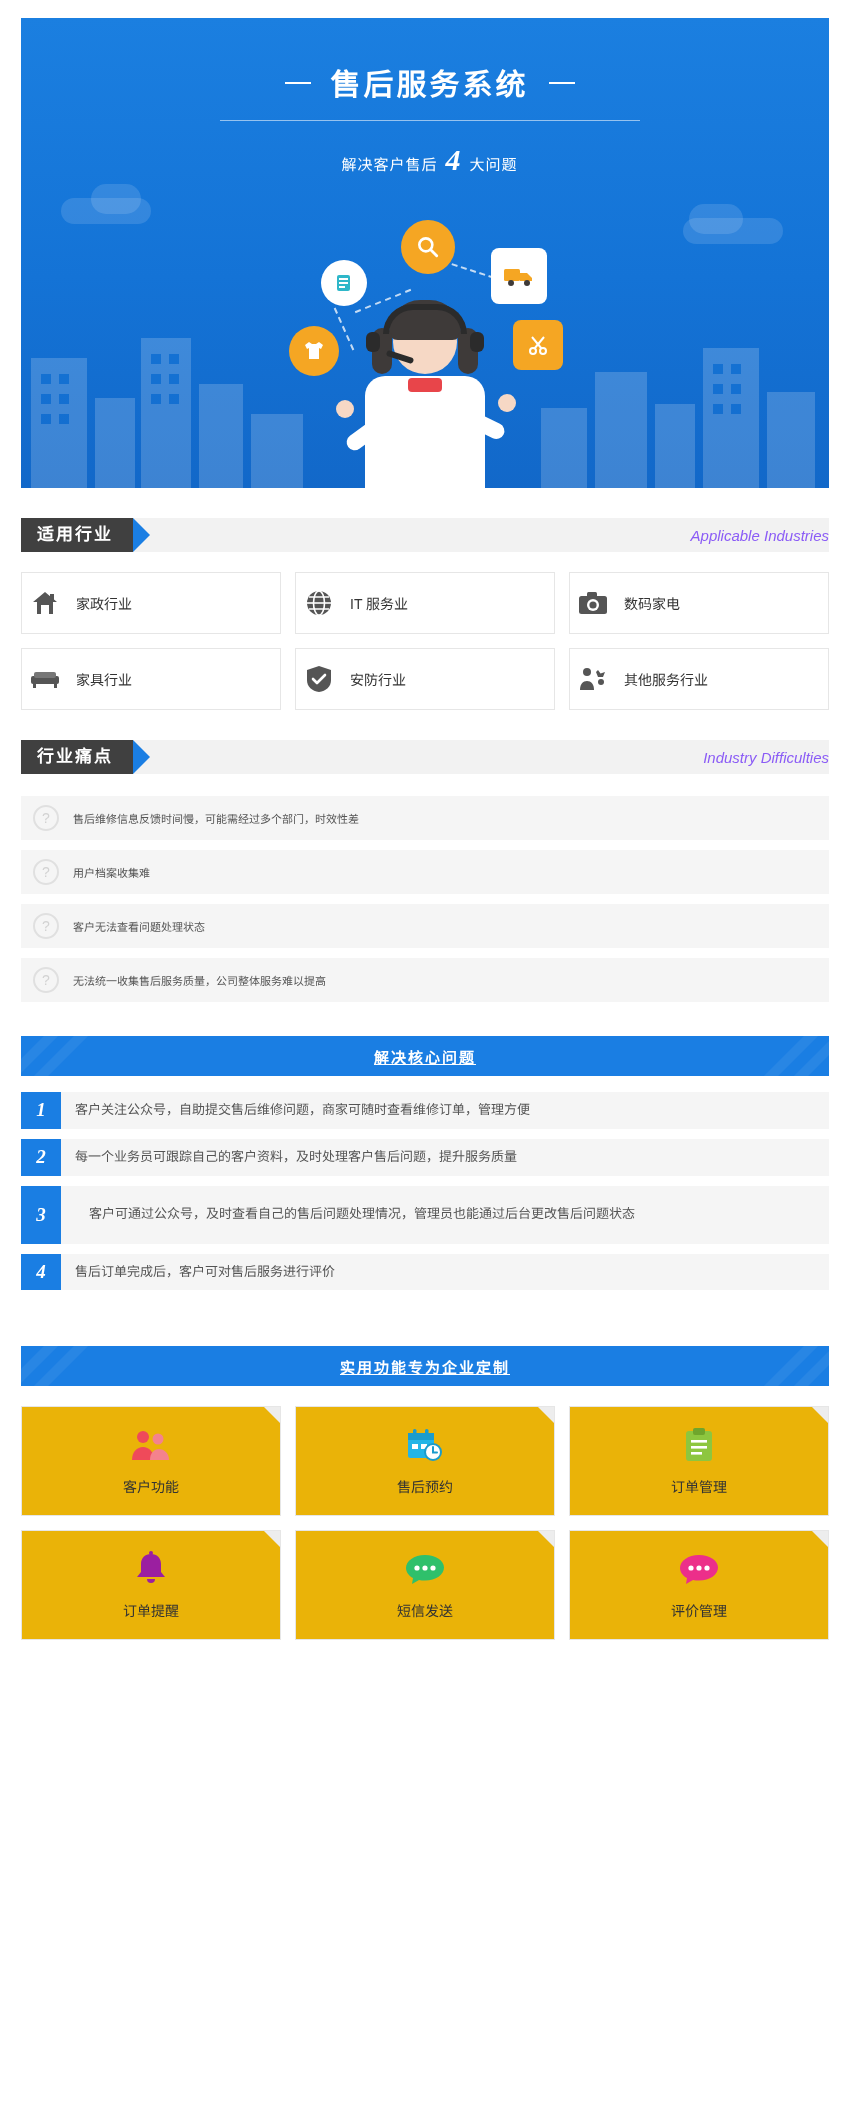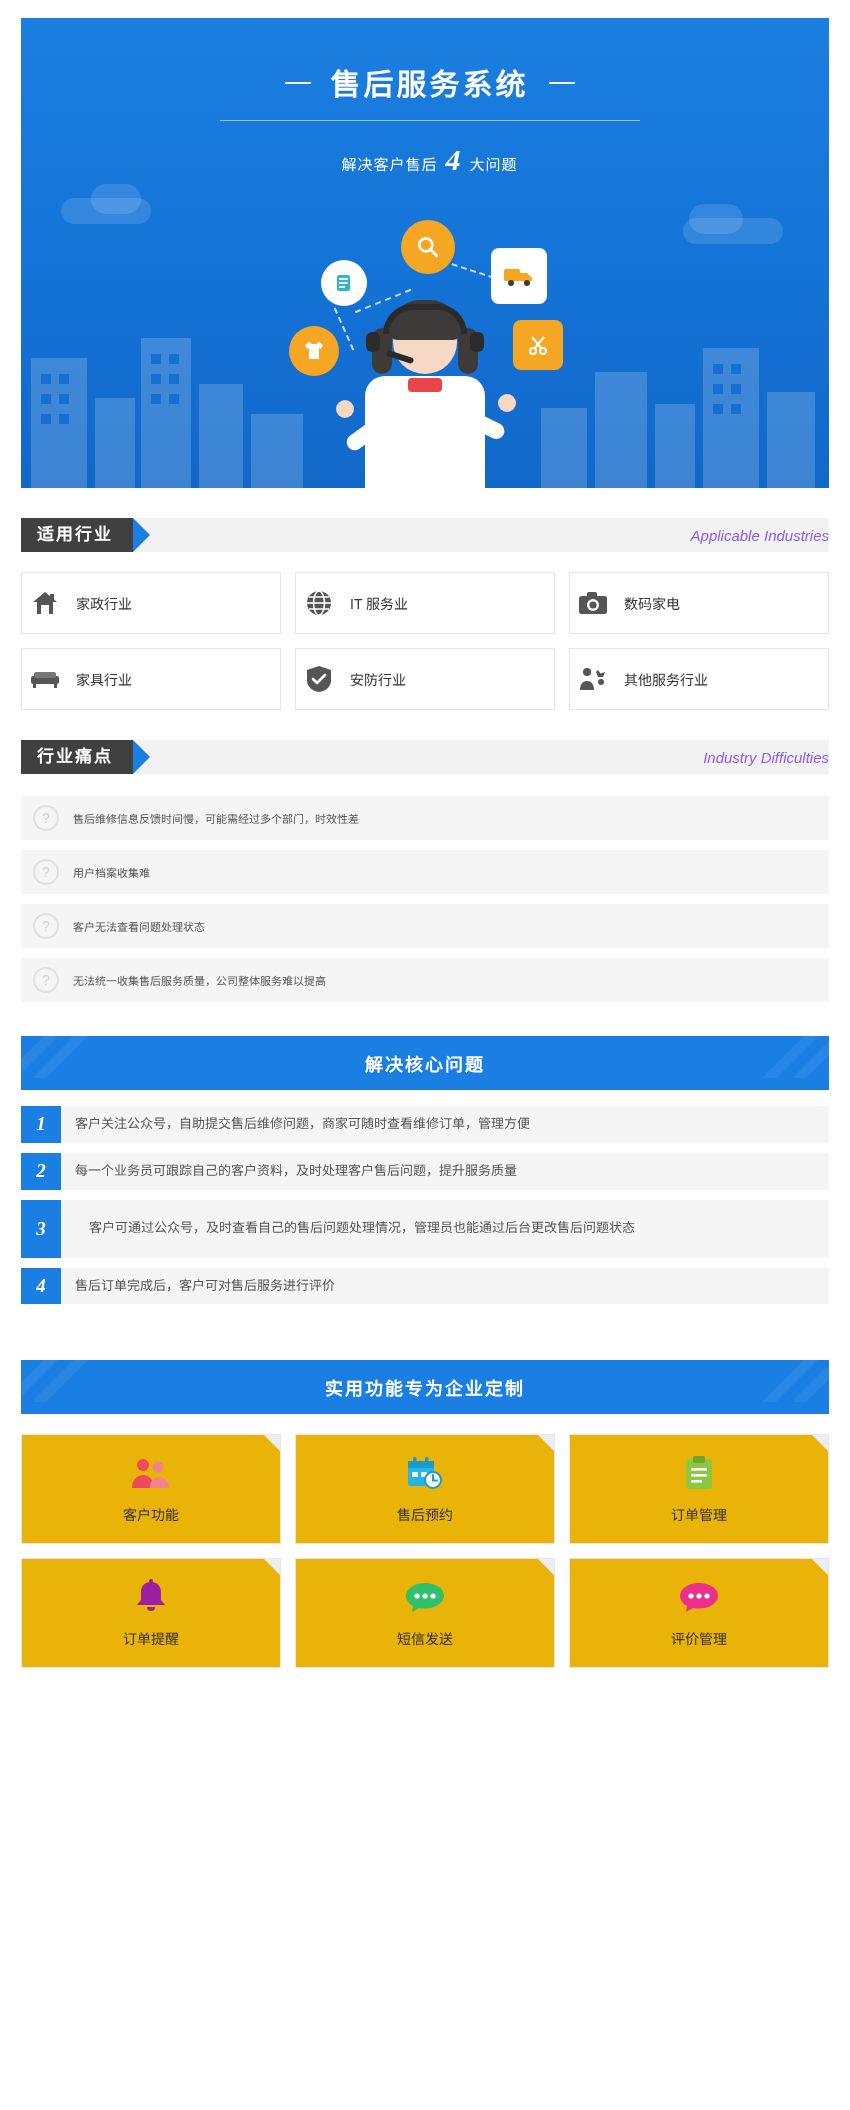--- a/index.html
+++ b/index.html
@@ -126,24 +126,24 @@
   }
   .q-ico {
     width:26px; height:26px; border-radius:50%; border:2px solid #e0e0e0;
     color:#d2d2d2; font-size:14px; display:flex; align-items:center; justify-content:center;
     flex:0 0 auto;
   }
   .pain-row .txt { font-size:11px; color:#555; }
 
   
   .blue-banner {
-    margin: 34px 21px 0 21px; height:54px; background:#1a7ee3;
-    color:#fff; font-size:18px; font-weight:bold; letter-spacing:2px;
+    margin: 34px 21px 0 21px; height:40px; background:#1a7ee3;
+    color:#fff; font-size:15px; font-weight:bold; letter-spacing:2px;
     display:flex; align-items:center; justify-content:center;
-    position:relative; overflow:hidden;
+    position:relative; overflow:hidden;text-decoration:underline;
   }
   .blue-banner .stripes { position:absolute; inset:0; opacity:.12; }
   .blue-banner span { position:relative; z-index:2; }
 
   .sol-list { margin: 16px 21px 0 21px; }
   .sol-row { display:flex; margin-bottom:10px; min-height:34px; }
   .sol-num {
     width:40px; background:#1a7ee3; color:#fff; font-size:19px; font-style:italic;
     font-weight:bold; display:flex; align-items:center; justify-content:center;
     flex:0 0 40px; font-family:"Liberation Serif", serif;

